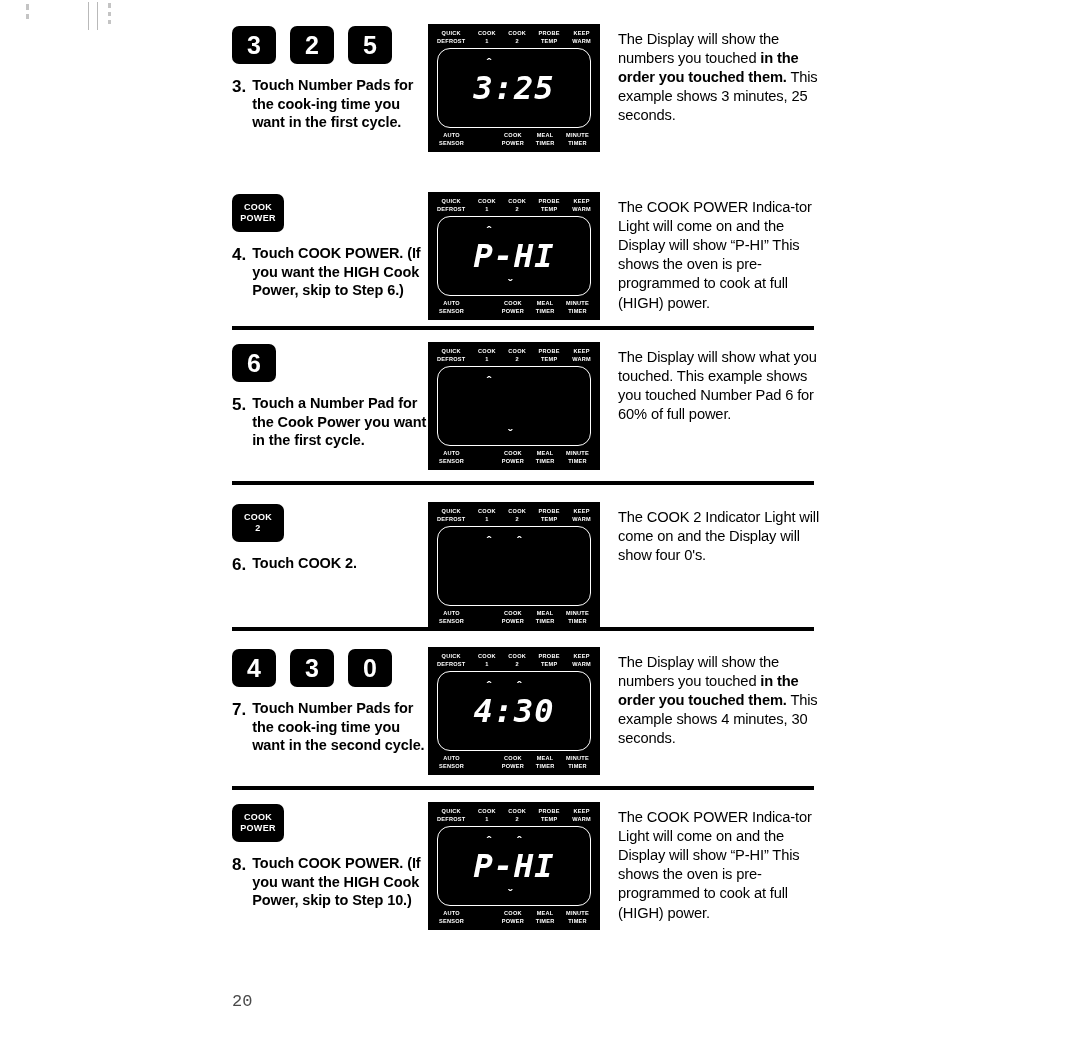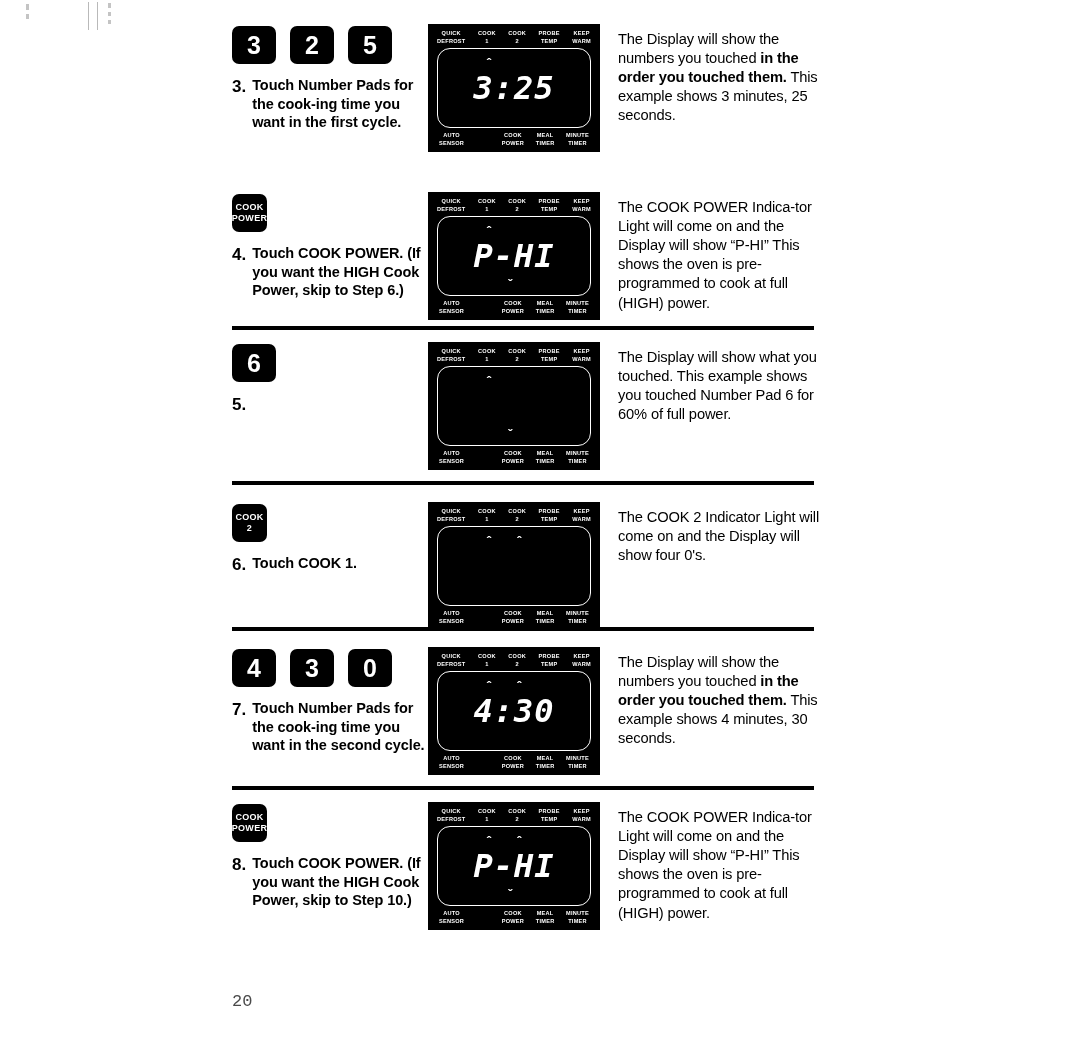--- a/index.html
+++ b/index.html
@@ -60,21 +60,21 @@
     border-radius: 7px;
     color: #ffffff;
     font-weight: bold;
     font-size: 25px;
     display: flex;
     align-items: center;
     justify-content: center;
     line-height: 1;
   }
   .pad-wide {
-    width: 35px;
+    width: 52px;
     height: 38px;
     background: #000000;
     border-radius: 7px;
     color: #ffffff;
     font-weight: bold;
     font-size: 9px;
     display: flex;
     flex-direction: column;
     align-items: center;
     justify-content: center;
@@ -302,20 +302,21 @@
           <div class="para"><span>The COOK POWER Indica-tor Light will come on and the Display will show “P-HI” This shows the oven is pre-programmed to cook at full (HIGH) power.</span></div>
         </div>
       </div>
       <div class="section" style="position: absolute; left: 0px; top: 340px; width: 592px;">
         <div class="col-left">
           <div class="pad-row">
             <div class="pad">6</div>
           </div>
           <div class="step">
             <div class="step-num">5.</div>
+            <div class="step-body">Touch a Number Pad for the Cook Power you want in the first cycle.</div>
           </div>
         </div>
         <div class="col-mid">
           <div class="panel">
             <div class="panel-labels top">
               <div class="lbl">QUICK
 DEFROST</div>
               <div class="lbl">COOK
 1</div>
               <div class="lbl">COOK
@@ -348,21 +349,21 @@
       <div class="section" style="position: absolute; left: 0px; top: 500px; width: 592px;">
         <div class="col-left">
           <div class="pad-row">
             <div class="pad-wide">
               <span>COOK</span>
               <span>2</span>
             </div>
           </div>
           <div class="step">
             <div class="step-num">6.</div>
-            <div class="step-body">Touch COOK 1.</div>
+            <div class="step-body">Touch COOK 2.</div>
           </div>
         </div>
         <div class="col-mid">
           <div class="panel">
             <div class="panel-labels top">
               <div class="lbl">QUICK
 DEFROST</div>
               <div class="lbl">COOK
 1</div>
               <div class="lbl">COOK

